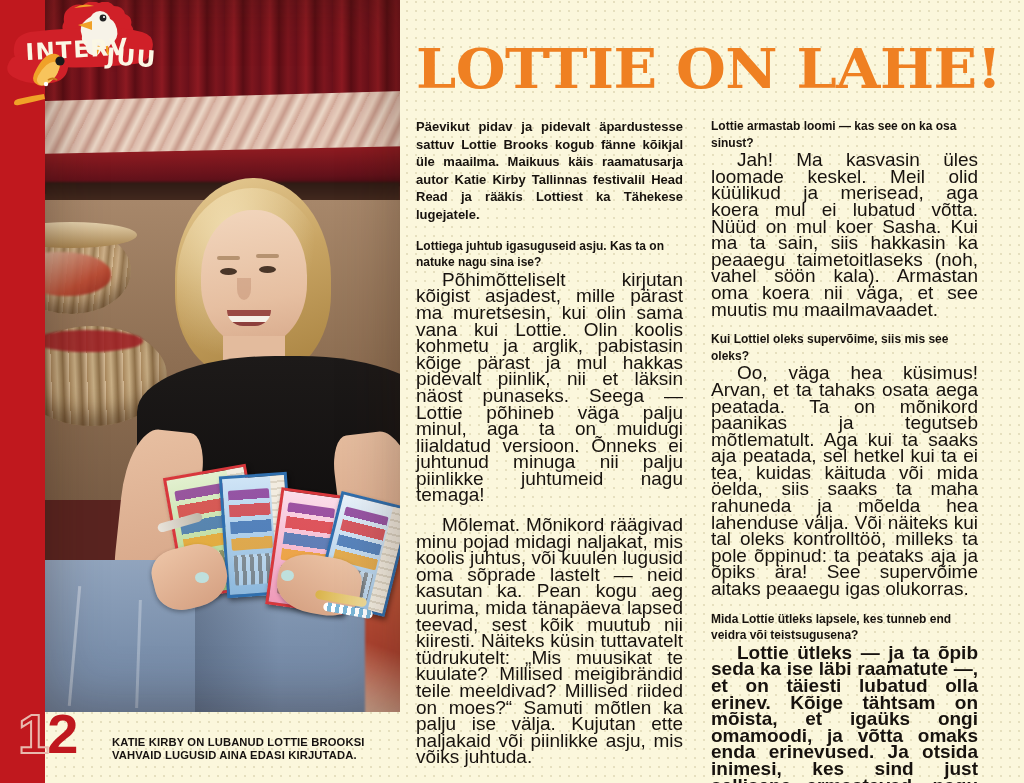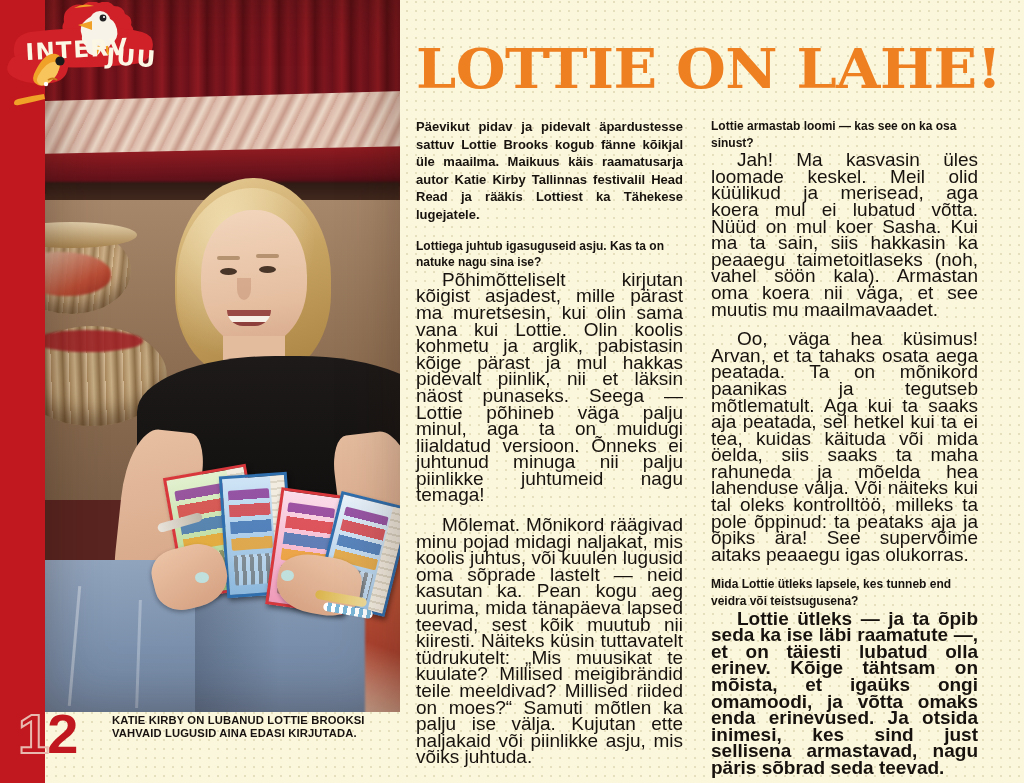--- a/index.html
+++ b/index.html
@@ -283,21 +283,21 @@
   .pageno .d1 {
     color: transparent;
     -webkit-text-stroke: 2px #e8b9ae;
     text-shadow: none;
   }
   .pageno .d2 { color: #c0181e; }
 
   
   .caption {
     position: absolute;
-    left: 112px; top: 714px;
+    left: 112px; top: 736px;
     width: 290px;
     z-index: 5;
     font-size: 11.2px;
     line-height: 13.4px;
     font-weight: bold;
     letter-spacing: .15px;
     color: #171210;
   }
 
   
@@ -484,20 +484,21 @@
       <p class="q">Lottiega juhtub igasuguseid asju. Kas ta on natuke nagu sina ise?</p>
       <p class="a">Põhimõtteliselt kirjutan kõigist asjadest, mille pärast ma muretsesin, kui olin sama vana kui Lottie. Olin koolis kohmetu ja arglik, pabistasin kõige pärast ja mul hakkas pidevalt piinlik, nii et läksin näost punaseks. Seega — Lottie põhineb väga palju minul, aga ta on muidugi liialdatud versioon. Õnneks ei juhtunud minuga nii palju piinlikke juhtumeid nagu temaga!</p>
 
       <p class="a">Mõlemat. Mõnikord räägivad minu pojad midagi naljakat, mis koolis juhtus, või kuulen lugusid oma sõprade lastelt — neid kasutan ka. Pean kogu aeg uurima, mida tänapäeva lapsed teevad, sest kõik muutub nii kiiresti. Näiteks küsin tuttavatelt tüdrukutelt: „Mis muusikat te kuulate? Millised meigibrändid teile meeldivad? Millised riided on moes?“ Samuti mõtlen ka palju ise välja. Kujutan ette naljakaid või piinlikke asju, mis võiks juhtuda.</p>
     </div>
 
     <div class="col">
       <p class="q">Lottie armastab loomi — kas see on ka osa sinust?</p>
       <p class="a">Jah! Ma kasvasin üles loomade keskel. Meil olid küülikud ja merisead, aga koera mul ei lubatud võtta. Nüüd on mul koer Sasha. Kui ma ta sain, siis hakkasin ka peaaegu taimetoitlaseks (noh, vahel söön kala). Armastan oma koera nii väga, et see muutis mu maailmavaadet.</p>
 
+      <p class="q">Kui Lottiel oleks supervõime, siis mis see oleks?</p>
       <p class="a">Oo, väga hea küsimus! Arvan, et ta tahaks osata aega peatada. Ta on mõnikord paanikas ja tegutseb mõtlematult. Aga kui ta saaks aja peatada, sel hetkel kui ta ei tea, kuidas käituda või mida öelda, siis saaks ta maha rahuneda ja mõelda hea lahenduse välja. Või näiteks kui tal oleks kontrolltöö, milleks ta pole õppinud: ta peataks aja ja õpiks ära! See supervõime aitaks peaaegu igas olukorras.</p>
 
       <p class="q">Mida Lottie ütleks lapsele, kes tunneb end veidra või teistsugusena?</p>
       <p class="a last">Lottie ütleks — ja ta õpib seda ka ise läbi raamatute —, et on täiesti lubatud olla erinev. Kõige tähtsam on mõista, et igaüks ongi omamoodi, ja võtta omaks enda erinevused. Ja otsida inimesi, kes sind just sellisena armastavad, nagu päris sõbrad seda teevad.</p>
 
       <div class="credit">
         <div>Päevikut Kätlin Vainola,</div>
         <div>pildistanud Kujutan Kotjuh</div>
       </div>
     </div>

